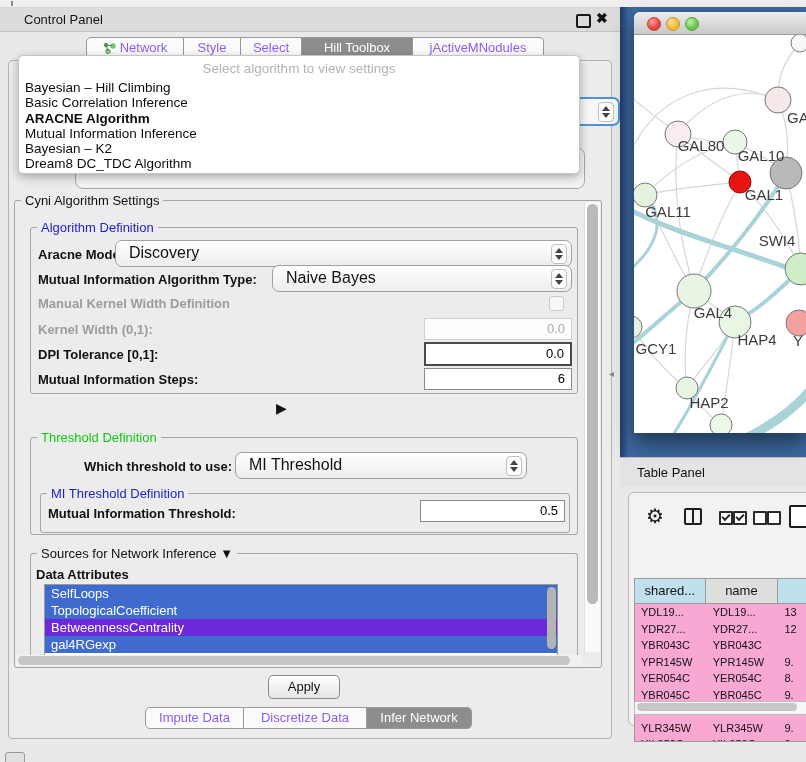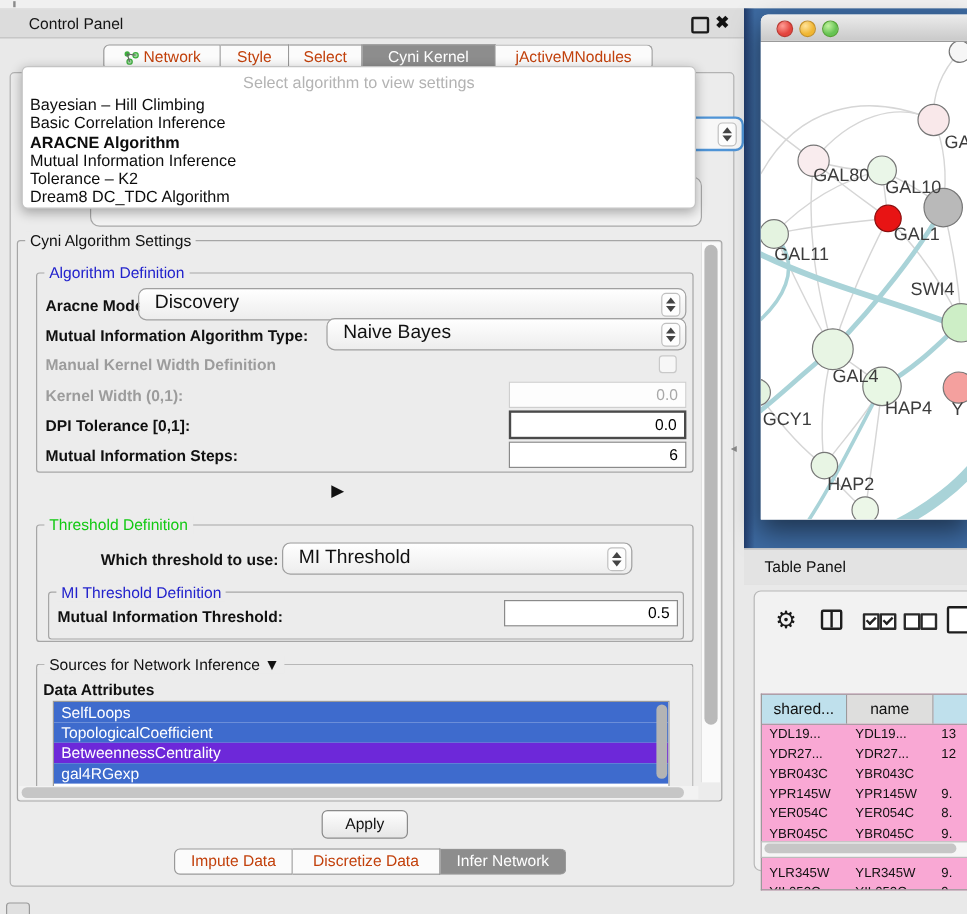--- a/index.html
+++ b/index.html
@@ -10,21 +10,21 @@
   .topstrip{left:0;top:0;width:806px;height:7px;background:#f0f0f0;border-bottom:1px solid #d6d6d6;}
   .toptick{left:11px;top:1px;width:2px;height:5px;background:#8a8a8a;}
   
   .cp-titlebar{left:0;top:8px;width:622px;height:23px;background:#dcdcdc;border-bottom:1px solid #c2c2c2;}
   .cp-title{left:24px;top:4px;font-size:13px;color:#151515;}
   .float-btn{left:576px;top:6px;width:11px;height:10px;border:2px solid #1a1a1a;border-radius:2px;background:transparent;}
   .close-btn{left:596px;top:2px;font-size:14px;font-weight:bold;color:#111;}
   
   .tabbar{left:86px;top:37px;height:22px;display:flex;}
   .tab{height:20px;line-height:20px;border:1px solid #999;border-left:none;background:#fbfbfb;
-       font-size:13px;text-align:center;white-space:nowrap;color:#c2410c;}
+       font-size:13px;text-align:center;white-space:nowrap;color:#8b5cf6;}
   .tab:first-child{border-left:1px solid #999;border-radius:5px 0 0 5px;}
   .tab:last-child{border-radius:0 5px 5px 0;}
   .tab.sel{background:#8d8d8d;color:#fff;}
   .tab .ticon{display:inline-block;vertical-align:-2px;margin-right:4px;}
   
   .main-panel{left:8px;top:60px;width:602px;height:677px;background:#ececec;border:1px solid #b3b3b3;border-radius:4px;}
   
   .frag-combo-blue{left:560px;top:97px;width:56px;height:25px;border:2px solid #4f94d6;border-radius:7px;background:#f7f7f7;}
   .frag-combo-b{left:75px;top:147px;width:508px;height:40px;border:1px solid #a8a8a8;border-radius:8px;background:#f3f3f3;}
   
@@ -133,42 +133,42 @@
             <circle cx="3" cy="3" r="2.2" fill="#3fae3f"></circle>
             <circle cx="10" cy="4" r="2.2" fill="#9ad79a" stroke="#3fae3f"></circle>
             <circle cx="5" cy="9.5" r="2.2" fill="#9ad79a" stroke="#3fae3f"></circle>
             <line x1="3" y1="3" x2="10" y2="4" stroke="#666" stroke-width="1"></line>
             <line x1="3" y1="3" x2="5" y2="9.5" stroke="#666" stroke-width="1"></line>
           </svg>
       </span><span>Network</span>
     </div>
     <div class="tab" style="width:56px;"><span>Style</span></div>
     <div class="tab" style="width:60px;"><span>Select</span></div>
-    <div class="tab sel" style="width:110px;"><span>Cyni Kernel</span></div>
+    <div class="tab sel" style="width:110px;"><span>Hill Toolbox</span></div>
     <div class="tab" style="width:130px;"><span>jActiveMNodules</span></div>
   </div>
 
   <div class="abs main-panel"></div>
 
   <div class="abs frag-combo-blue">
     <span class="stepper">
         <span class="tri-up"></span>
         <span class="tri-dn"></span>
       </span>
   </div>
   <div class="abs frag-combo-b"></div>
 
   <div class="abs popup">
     <div class="abs popup-prompt">Select algorithm to view settings</div>
     <div class="abs dd-items" id="dd-items">
         <div class="dd-item">Bayesian – Hill Climbing</div>
         <div class="dd-item">Basic Correlation Inference</div>
         <div class="dd-item sel">ARACNE Algorithm</div>
         <div class="dd-item">Mutual Information Inference</div>
-        <div class="dd-item">Tolerance – K2</div>
+        <div class="dd-item">Bayesian – K2</div>
         <div class="dd-item">Dream8 DC_TDC Algorithm</div>
       </div>
   </div>
 
   <div class="grp" style="left:14px;top:200px;width:586px;height:466px;">
     <span class="grp-title">Cyni Algorithm Settings</span>
   </div>
 
   <div class="grp" style="left:30px;top:227px;width:546px;height:165px;">
     <span class="grp-title t-blue">Algorithm Definition</span>

